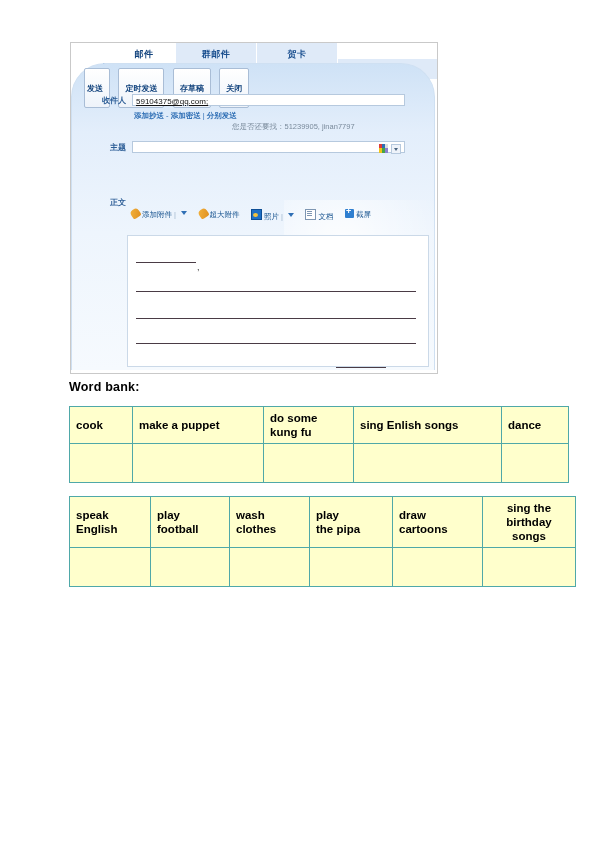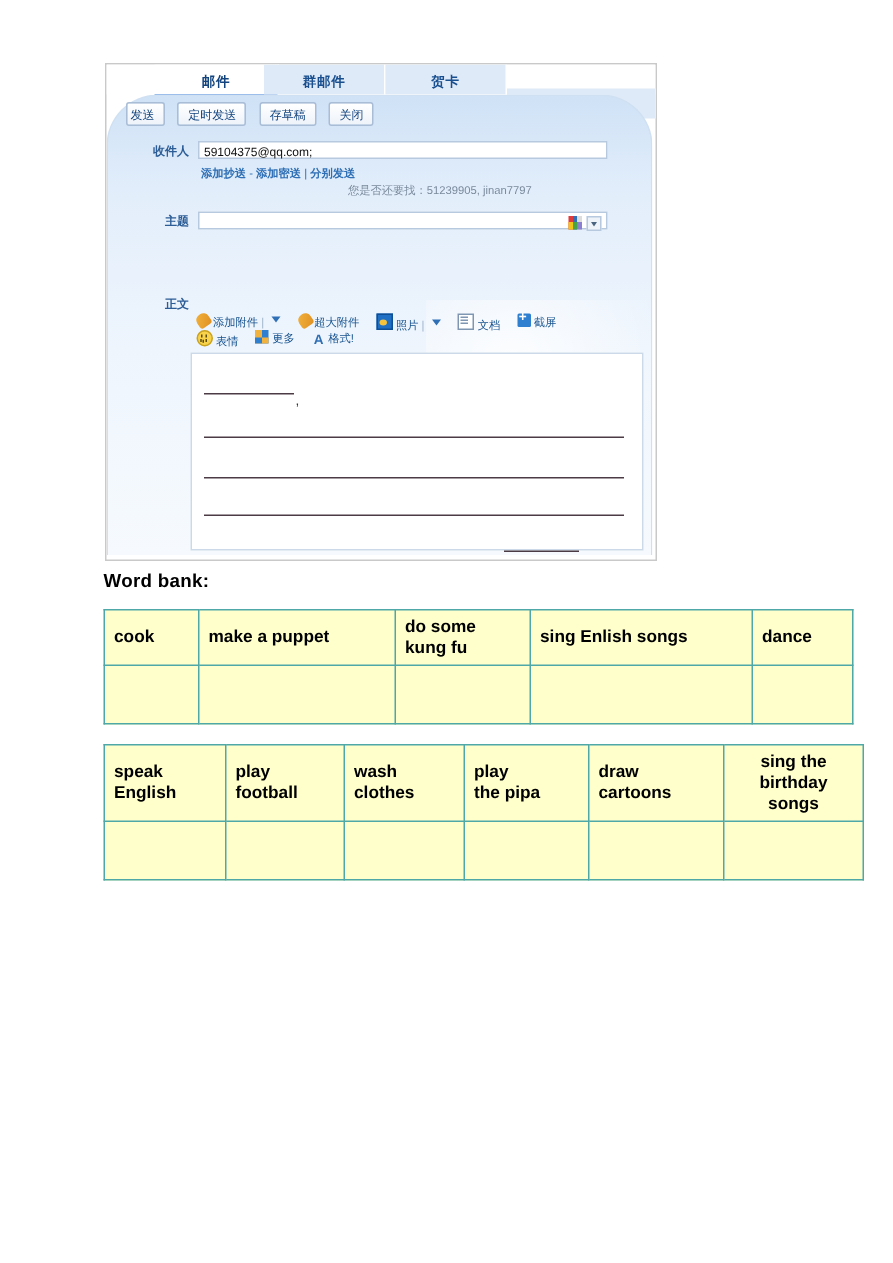--- a/index.html
+++ b/index.html
@@ -72,27 +72,27 @@
     width:190px; height:150px;
     background:radial-gradient(circle at 30% 30%, rgba(255,255,255,.85), rgba(255,255,255,0) 62%);
     pointer-events:none;
   }
 
   
   .btnrow{ position:absolute; left:12px; top:4px; height:18px; }
   .mbtn{
     display:inline-block;
     height:14px;
-    padding:0 6px;
+    padding:12px 6px;
     margin-right:4px;
     background:linear-gradient(180deg,#ffffff,#eef3fa);
     border:1px solid #a9bdd6;
     border-radius:2px;
     font-size:8px;
-    font-weight:normal;
+    font-weight:bold;
     color:#13447e;
     line-height:15px;
     vertical-align:top;
   }
   .mbtn.cut{ padding-left:2px; }
 
   
   .frow{ position:absolute; left:0; width:362px; }
   .flabel{
     position:absolute;
@@ -106,20 +106,21 @@
   .finput{
     position:absolute;
     left:60px; width:273px; height:12px;
     background:#ffffff;
     border:1px solid #b6c9de;
     font-size:8px;
     color:#111;
     padding:1px 3px;
     line-height:12px;
     box-sizing:border-box;
+    text-decoration:underline;
   }
   .sublinks{
     position:absolute;
     left:62px;
     font-size:7.5px;
     color:#2f6fb5;
     line-height:10px;
   }
   .sublinks a{ color:#2f6fb5; text-decoration:none;font-weight:bold; }
   .sughint{
@@ -348,31 +349,20 @@
         <span class="titem">
           <span class="tico ico-photo"></span><span>照片</span><span class="tsep"> |</span><span class="caret"></span>
         </span>
         <span class="titem">
           <span class="tico ico-doc"></span><span>文档</span>
         </span>
         <span class="titem">
           <span class="tico ico-screen"></span><span>截屏</span>
         </span>
       </div>
-      <div class="tline">
-        <span class="titem">
-          <span class="tico ico-smile"></span><span>表情</span>
-        </span>
-        <span class="titem">
-          <span class="tico ico-more"></span><span>更多</span>
-        </span>
-        <span class="titem">
-          <span class="tico ico-fmt">A</span><span>格式!</span>
-        </span>
-      </div>
     </div>
 
     <div class="editor">
       <div class="blank-line" style="left:8px;  top:26px; width:60px;"></div>
       <div class="comma" style="left:69px; top:28px;">,</div>
       <div class="blank-line" style="left:8px;  top:55px; width:280px;"></div>
       <div class="blank-line" style="left:8px;  top:82px; width:280px;"></div>
       <div class="blank-line" style="left:8px;  top:107px; width:280px;"></div>
       <div class="blank-line" style="left:208px; top:131px; width:50px;"></div>
     </div>

